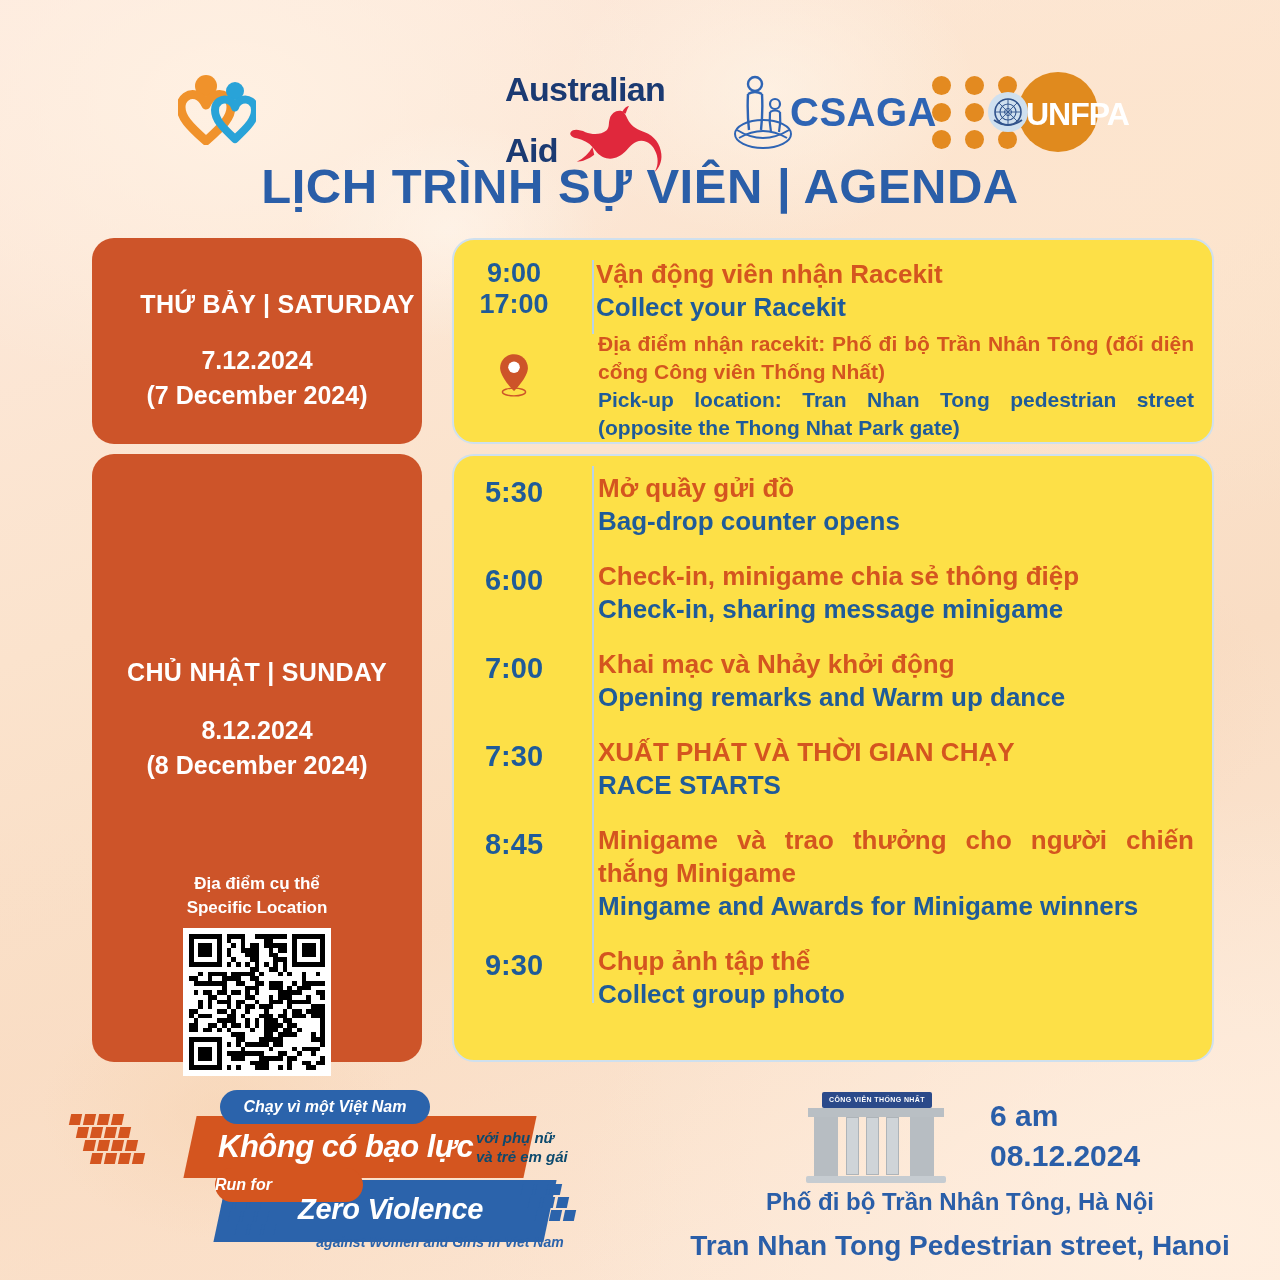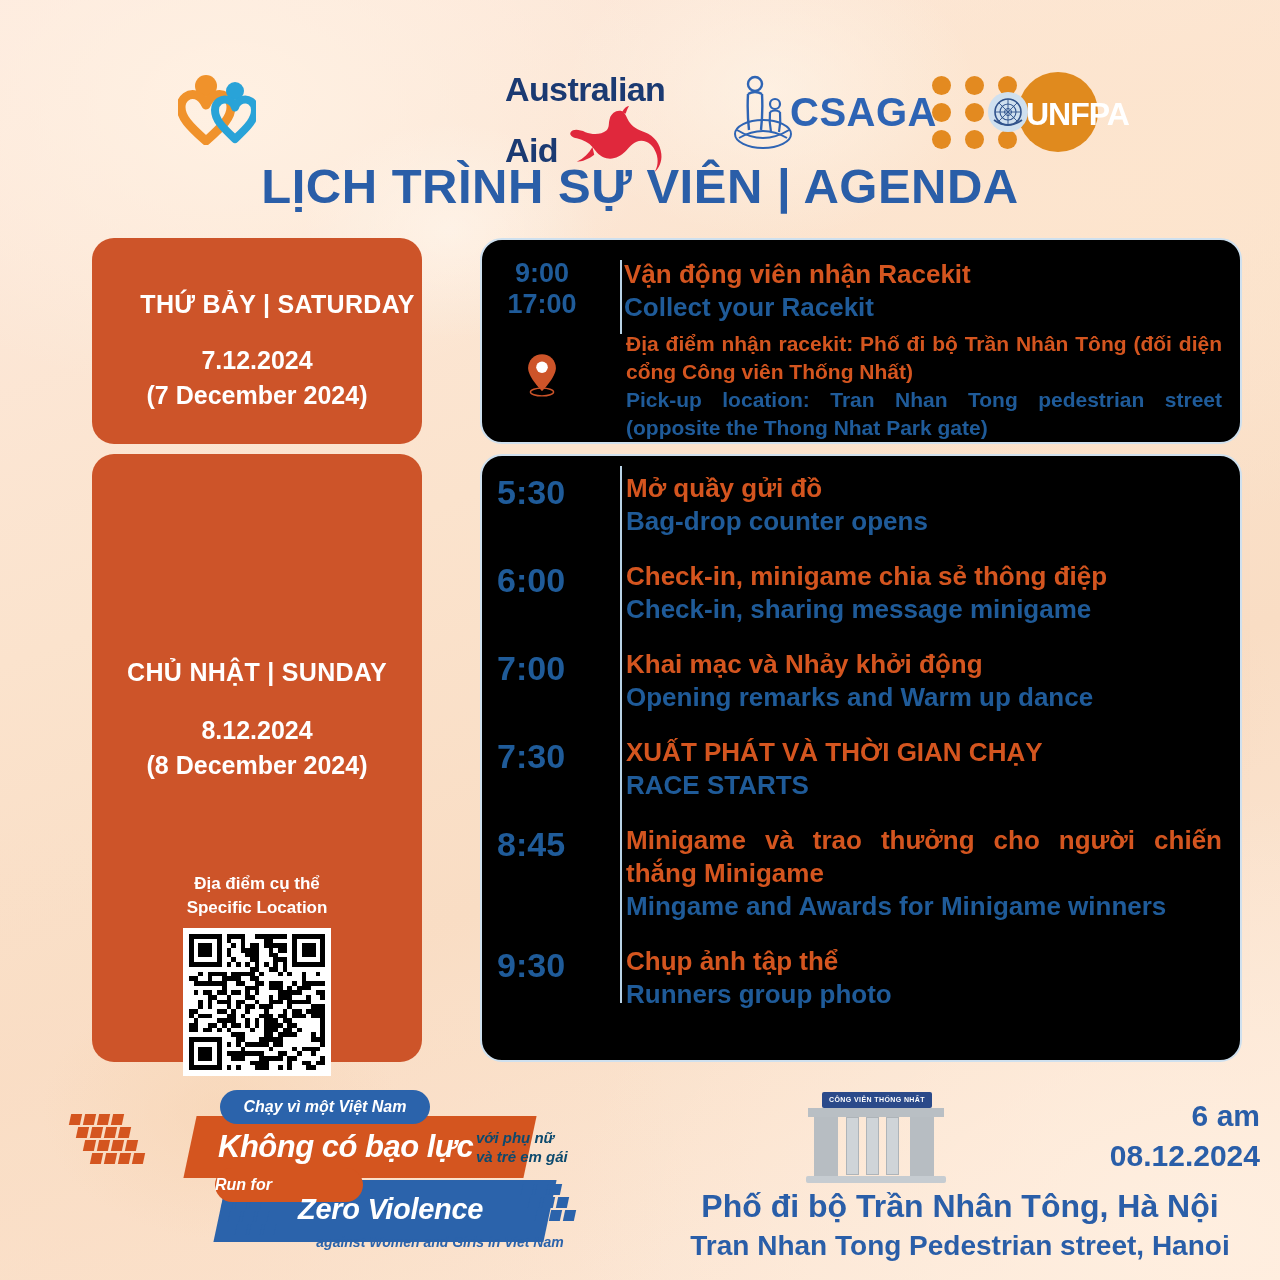--- a/index.html
+++ b/index.html
@@ -66,29 +66,29 @@
   #day-sat .day-name{margin-top:52px;margin-left:41px;}
   #day-sat .day-date{margin-top:24px;}
   #day-sun .day-name{margin-top:204px;}
   #day-sun .day-date{margin-top:26px;}
 
   #qr-block{position:absolute;left:0;top:418px;width:330px;text-align:center;}
   .qr-cap{font-size:17px;font-weight:bold;color:#fff;line-height:24px;}
   #qr-img{margin:8px auto 0;width:148px;height:148px;background:#fff;padding:6px;box-sizing:border-box;}
 
   .panel{
-    position:absolute;left:480px;width:762px;
-    background:#000000;border:2px solid #cfe0ee;border-radius:22px;box-sizing:border-box;
+    position:absolute;left:452px;width:762px;
+    background:#fde047;border:2px solid #cfe0ee;border-radius:22px;box-sizing:border-box;
   }
   #panel-sat{top:0px;height:206px;}
   #panel-sun{top:216px;height:608px;}
   .time{
-    width:120px;flex:0 0 120px;
-    font-size:34px;font-weight:bold;color:#1f5b99;line-height:32px;
-    padding-top:2px;box-sizing:border-box;padding-left:15px;
+    width:120px;flex:0 0 120px;text-align:center;
+    font-size:29px;font-weight:bold;color:#1f5b99;line-height:32px;
+    padding-top:2px;box-sizing:border-box;
   }
   .body{flex:1;padding-left:22px;padding-right:18px;box-sizing:border-box;}
   .vi{font-size:26px;font-weight:bold;color:#d4551f;line-height:33px;}
   .en{font-size:26px;font-weight:bold;color:#1f5b99;line-height:33px;}
   .vi.just, .en.just{text-align:justify;}
 
   
   #panel-sat .satrow{display:flex;padding-top:18px;}
   #panel-sat .sattime{width:120px;flex:0 0 120px;text-align:center;font-size:27px;font-weight:bold;color:#1f5b99;line-height:31px;}
   #sat-divider{position:absolute;left:138px;top:20px;width:2px;height:74px;background:#b9d3e6;}
@@ -128,22 +128,22 @@
   
   #venue{position:absolute;left:660px;top:4px;width:600px;}
   #gate{position:absolute;left:140px;top:4px;width:150px;height:100px;}
   #gate-sign{position:absolute;left:22px;top:4px;width:110px;height:16px;background:#2b4a8a;border-radius:2px;}
   #gate-sign .t{font-size:7px;color:#fff;text-align:center;line-height:16px;letter-spacing:.4px;font-weight:bold;}
   #gate-top{position:absolute;left:8px;top:20px;width:136px;height:9px;background:#b9bfc4;}
   .pillar{position:absolute;background:#cfd4d8;border:1px solid #aeb4b9;box-sizing:border-box;}
   .pillar-big{position:absolute;background:#b7bdc2;}
   #gate-base{position:absolute;left:6px;top:88px;width:140px;height:7px;background:#c6ccd1;border-radius:2px;}
 
-  #time-date{position:absolute;left:330px;top:12px;width:270px;text-align:right;font-size:30px;font-weight:bold;color:#2a5ea8;line-height:40px;}
-  #venue-vi{position:absolute;left:0px;top:104px;width:600px;text-align:center;font-size:32px;font-weight:bold;color:#2a5ea8;}
+  #time-date{position:absolute;left:330px;top:12px;width:270px;text-align:left;font-size:30px;font-weight:bold;color:#2a5ea8;line-height:40px;}
+  #venue-vi{position:absolute;left:0px;top:104px;width:600px;text-align:center;font-size:24px;font-weight:bold;color:#2a5ea8;}
   #venue-en{position:absolute;left:0px;top:146px;width:600px;text-align:center;font-size:28px;font-weight:bold;color:#2a5ea8;}
 </style>
 </head>
 <body>
 
 <div id="poster">
   <div class="swirl sw1"></div>
   <div class="swirl sw2"></div>
   <div class="swirl sw3"></div>
   <div class="swirl sw4"></div>
@@ -730,21 +730,21 @@
           <div class="body">
             <div class="vi just">Minigame và trao thưởng cho người chiến thắng Minigame</div>
             <div class="en">Mingame and Awards for Minigame winners</div>
           </div>
         </div>
         <div class="srow">
           <div class="time">9:30</div>
           <div style="flex: 0 0 2px;"></div>
           <div class="body">
             <div class="vi">Chụp ảnh tập thể</div>
-            <div class="en">Runners group photo</div>
+            <div class="en">Collect group photo</div>
           </div>
         </div>
       </div>
   </div>
 </div>
 
 <div id="footer">
 
   <div id="campaign">
     <div class="checker" style="left:0;top:26px;">

